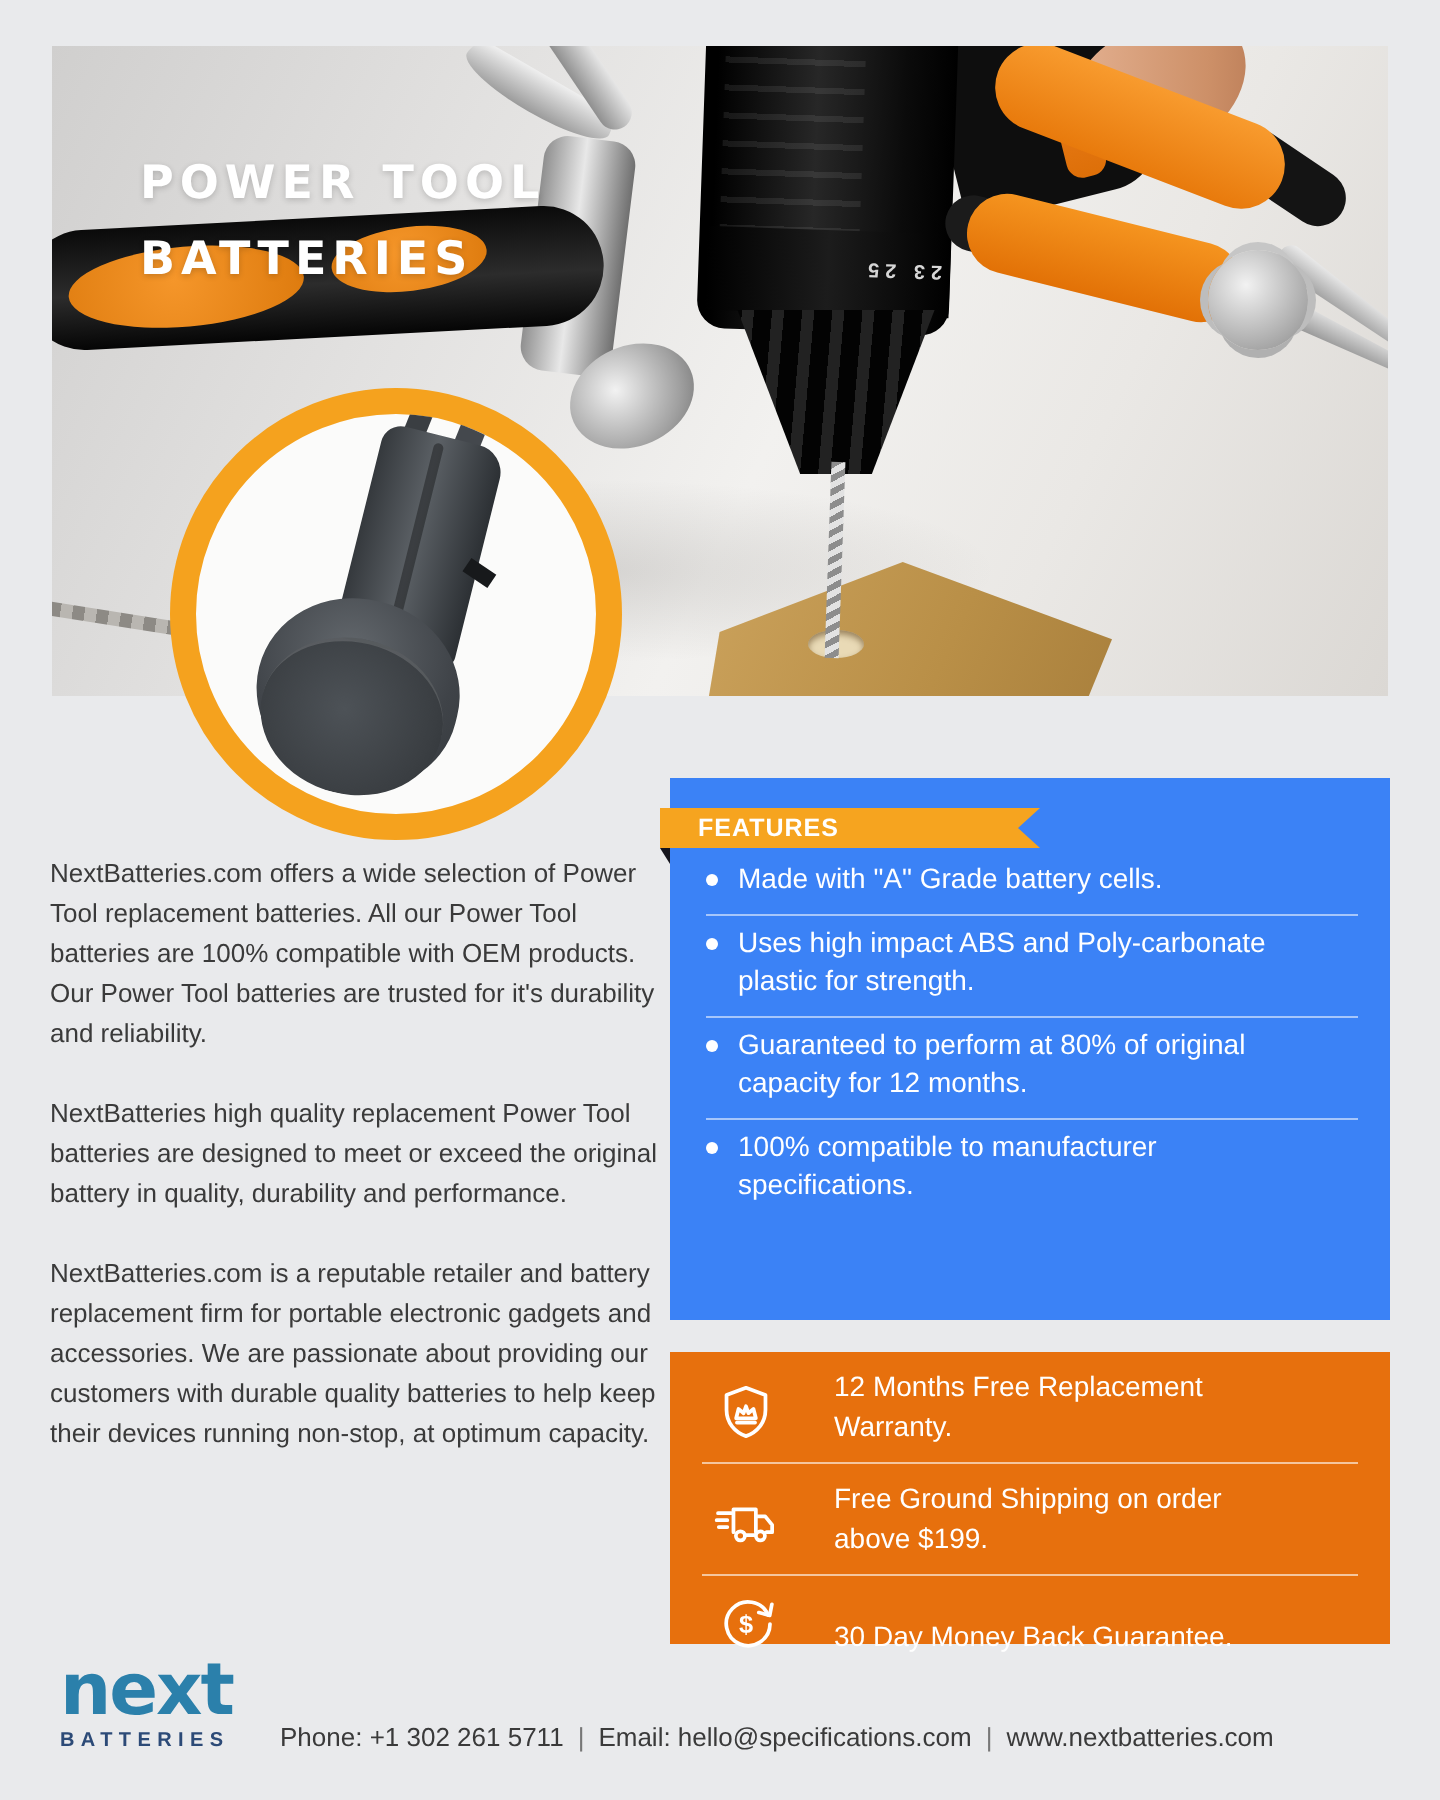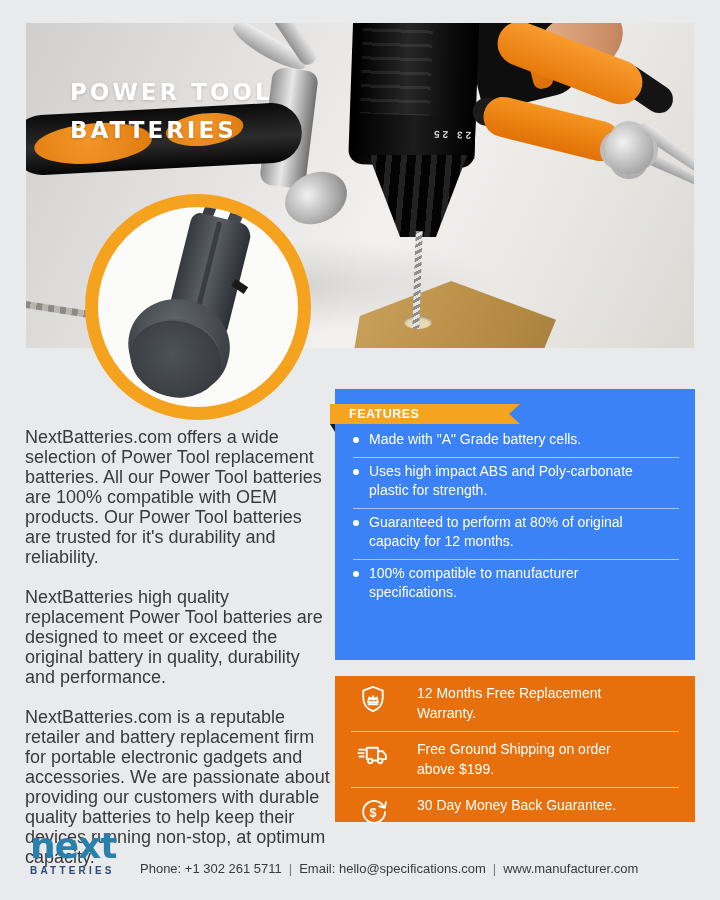--- a/index.html
+++ b/index.html
@@ -90,39 +90,39 @@
   .bat-groove{position:absolute;left:26px;top:4px;width:5px;height:100px;background:rgba(0,0,0,.35);border-radius:3px;}
   .bat-clip{left:128px;top:66px;width:15px;height:8px;background:#17191b;transform:rotate(20deg);}
   .bat-cap{left:40px;top:96px;width:102px;height:94px;border-radius:50% 50% 48% 52%;
         background:radial-gradient(circle at 42% 30%,#63686d,#3f4348 60%,#34383c);}
   .bat-cap-face{left:45px;top:116px;width:92px;height:76px;border-radius:50%;
         border-top:2px solid rgba(255,255,255,.14);
         background:radial-gradient(circle at 45% 45%,#4d5257,#3a3e42 70%,#2f3337);}
 
   
   .intro{position:absolute;left:25px;top:427px;width:305px;color:#3a3a3a;}
-  .intro p{margin:0 0 20px;font-size:18px;line-height:20px;}
+  .intro p{margin:0 0 20px;font-size:13px;line-height:20px;}
 
   
   .features{position:absolute;left:335px;top:389px;width:360px;height:271px;background:#3b82f6;}
   .ribbon{position:absolute;left:-5px;top:15px;width:190px;height:20px;background:#f6a41f;
         clip-path:polygon(0 0,100% 0,calc(100% - 11px) 50%,100% 100%,0 100%);
         color:#fff;font-size:12.5px;font-weight:bold;letter-spacing:.5px;line-height:20px;
         padding-left:19px;box-sizing:border-box;}
   .ribbon-fold{position:absolute;left:-5px;top:35px;width:5px;height:8px;background:#15151d;
         clip-path:polygon(0 0,100% 0,100% 100%);}
   .flist{list-style:none;margin:37px 0 0;padding:0 16px 0 18px;}
   .flist li{display:flex;gap:10px;padding:4px 0 7px;border-bottom:1px solid rgba(255,255,255,.55);}
   .flist li:last-child{border-bottom:none;}
   .dot{flex:none;width:6px;height:6px;border-radius:50%;background:#fff;margin-top:7px;}
   .ftext{color:#fff;font-size:14px;line-height:19.5px;max-width:292px;}
 
   
   .promo{position:absolute;left:335px;top:676px;width:360px;height:146px;background:#e7700d;}
-  .prow{display:flex;align-items:flex-start;gap:28px;margin:0 16px;padding:8px 0;
+  .prow{display:flex;align-items:flex-end;gap:28px;margin:0 16px;padding:8px 0;
         border-bottom:1px solid rgba(255,255,255,.6);}
   .prow:last-child{border-bottom:none;}
   .picon{flex:none;width:32px;height:32px;margin-left:6px;}
   .picon svg{width:32px;height:32px;display:block;}
   .ptext{color:#fff;font-size:14px;line-height:19.5px;max-width:205px;}
 
   
   .logo{position:absolute;left:30px;top:829px;}
   .logo-primary{font-family:"DejaVu Sans",sans-serif;font-size:36px;line-height:34px;
         font-weight:bold;letter-spacing:-1px;color:#2b80ab;}
@@ -253,16 +253,16 @@
       </span>
       <span class="ptext">30 Day Money Back Guarantee.</span>
     </div>
   </div>
 
   <div class="logo">
     <div class="logo-primary">next</div>
     <div class="logo-secondary">BATTERIES</div>
   </div>
   <div class="contact">
-    <span>Phone: +1 302 261 5711</span><span class="sep">|</span><span>Email: hello@specifications.com</span><span class="sep">|</span><span>www.manufacturer.com</span>
+    <span>Phone: +1 302 261 5711</span><span class="sep">|</span><span>Email: hello@specifications.com</span><span class="sep">|</span><span>www.nextbatteries.com</span>
   </div>
 
 </div>
 
 </body></html>

